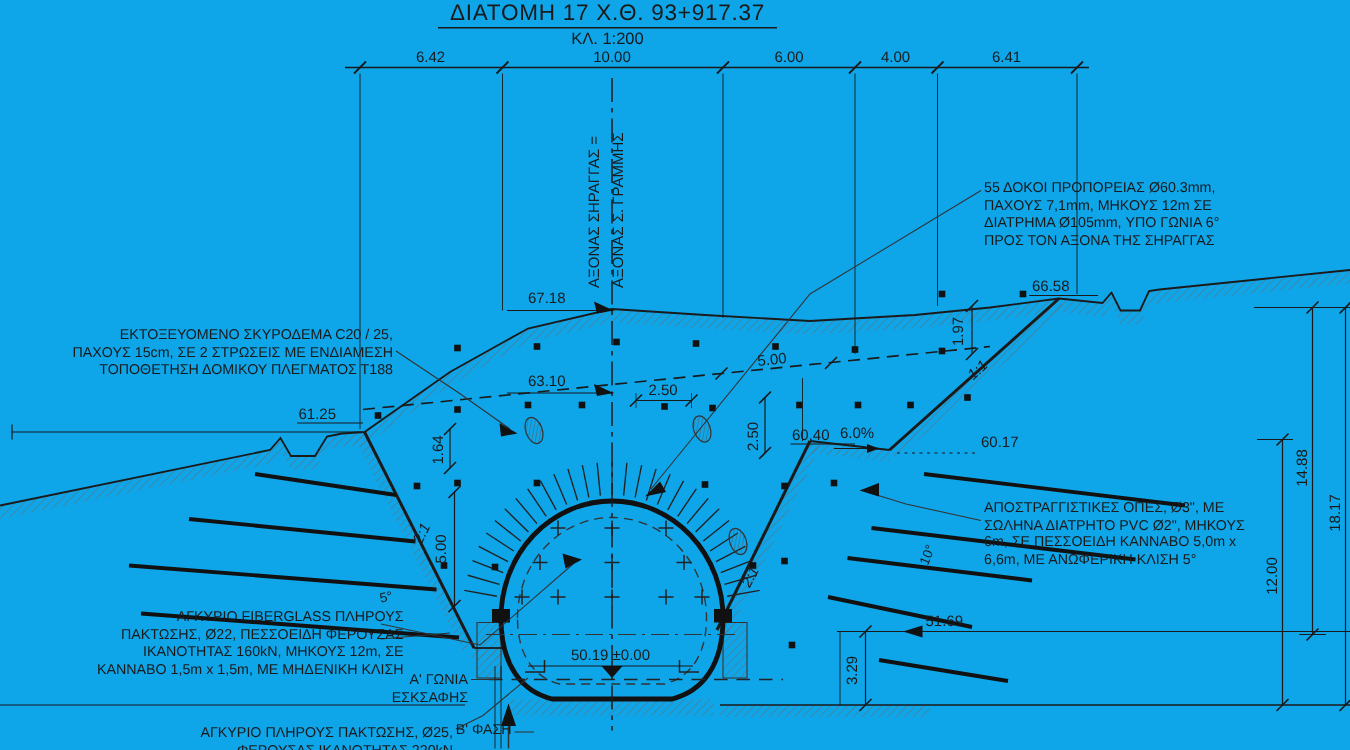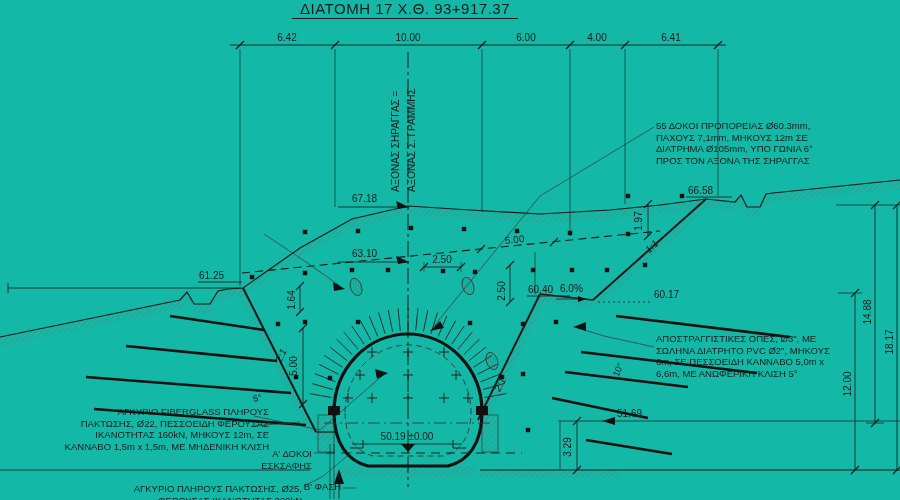--- a/index.html
+++ b/index.html
@@ -1,36 +1,37 @@
 <!DOCTYPE html>
 <html><head>
 <meta charset="utf-8">
 <style>
   html,body{margin:0;padding:0;background:#fff;}
-  .canvas{position:relative;width:900px;height:500px;background:#14b8a6;overflow:hidden;
+  .canvas{position:relative;width:900px;height:500px;background:#0ea5e9;overflow:hidden;
           font-family:"Liberation Sans",sans-serif;color:#1a1a1a;}
   .title-block{position:absolute;left:205px;top:0;width:400px;text-align:center;z-index:5;}
   .title-block .title{display:inline-block;font-size:15px;letter-spacing:.5px;
           border-bottom:1.6px solid #1a1a1a;padding:0 8px 1px 8px;}
   .title-block .scale{font-size:11px;margin-top:1px;}
   svg{position:absolute;left:0;top:0;}
   .ann{position:absolute;font-size:9.5px;line-height:11.6px;z-index:4;}
   .ann.r{text-align:right;}
   .ann.l{text-align:left;}
   svg text{font-family:"Liberation Sans",sans-serif;fill:#1a1a1a;font-size:10px;}
   svg text.sm{font-size:9px;}
   svg text.it{font-style:italic;}
 </style>
 </head>
 <body>
 
 <div class="canvas">
 
   <div class="title-block">
     <div class="title">ΔΙΑΤΟΜΗ 17 Χ.Θ. 93+917.37</div>
+    <div class="scale">ΚΛ. 1:200</div>
   </div>
 
   <svg id="geo" width="900" height="500" viewBox="0 0 900 500">
     <defs>
       <pattern id="hatch" width="4" height="4" patternUnits="userSpaceOnUse" patternTransform="rotate(45)">
         <line x1="0" y1="0" x2="0" y2="4" stroke="#6b6b6b" stroke-width="0.7"></line>
       </pattern>
       <pattern id="hatchDense" width="2.4" height="2.4" patternUnits="userSpaceOnUse" patternTransform="rotate(30)">
         <line x1="0" y1="0" x2="0" y2="2.4" stroke="#555" stroke-width="0.6"></line>
       </pattern>
@@ -307,20 +308,25 @@
       <text transform="translate(893,342) rotate(-90)" text-anchor="middle">18.17</text>
 
       <text class="it" transform="translate(284,357) rotate(-64)" text-anchor="middle">2:1</text>
       <text class="it" transform="translate(654,249) rotate(-43)" text-anchor="middle">1:1</text>
       <text class="it" transform="translate(503,386) rotate(-63)" text-anchor="middle">2:1</text>
       <text class="sm" transform="translate(258,401) rotate(-12)" text-anchor="middle">5°</text>
       <text class="sm" transform="translate(621,371) rotate(-68)" text-anchor="middle">10°</text>
     </g>
   </svg>
 
+  <div class="ann r" style="left:0;top:218px;width:262px">
+    <div>ΕΚΤΟΞΕΥΟΜΕΝΟ ΣΚΥΡΟΔΕΜΑ C20 / 25,</div>
+    <div>ΠΑΧΟΥΣ 15cm, ΣΕ 2 ΣΤΡΩΣΕΙΣ ΜΕ ΕΝΔΙΑΜΕΣΗ</div>
+    <div>ΤΟΠΟΘΕΤΗΣΗ ΔΟΜΙΚΟΥ ΠΛΕΓΜΑΤΟΣ Τ188</div>
+  </div>
 
   <div class="ann l" style="left:656px;top:120px;width:232px">
     <div>55 ΔΟΚΟΙ ΠΡΟΠΟΡΕΙΑΣ Ø60.3mm,</div>
     <div>ΠΑΧΟΥΣ 7,1mm, ΜΗΚΟΥΣ 12m ΣΕ</div>
     <div>ΔΙΑΤΡΗΜΑ Ø105mm, ΥΠΟ ΓΩΝΙΑ 6°</div>
     <div>ΠΡΟΣ ΤΟΝ ΑΞΟΝΑ ΤΗΣ ΣΗΡΑΓΓΑΣ</div>
   </div>
 
   <div class="ann l" style="left:656px;top:333px;width:212px">
     <div>ΑΠΟΣΤΡΑΓΓΙΣΤΙΚΕΣ ΟΠΕΣ,  Ø3", ΜΕ</div>
@@ -335,21 +341,21 @@
     <div>ΙΚΑΝΟΤΗΤΑΣ 160kN, ΜΗΚΟΥΣ 12m, ΣΕ</div>
     <div>ΚΑΝΝΑΒΟ 1,5m x 1,5m, ΜΕ ΜΗΔΕΝΙΚΗ ΚΛΙΣΗ</div>
   </div>
 
   <div class="ann r" style="left:40px;top:483px;width:262px">
     <div>ΑΓΚΥΡΙΟ ΠΛΗΡΟΥΣ ΠΑΚΤΩΣΗΣ,  Ø25,</div>
     <div>ΦΕΡΟΥΣΑΣ ΙΚΑΝΟΤΗΤΑΣ 220kN</div>
   </div>
 
   <div class="ann r" style="left:180px;top:448px;width:132px">
-    <div>Α' ΔΟΚΟΙ</div>
+    <div>Α' ΓΩΝΙΑ</div>
     <div>ΕΣΚΣΑΦΗΣ</div>
   </div>
 
   <div class="ann r" style="left:240px;top:481px;width:101px">
     <div>Β' ΦΑΣΗ</div>
   </div>
 
 </div>
 
 </body></html>

